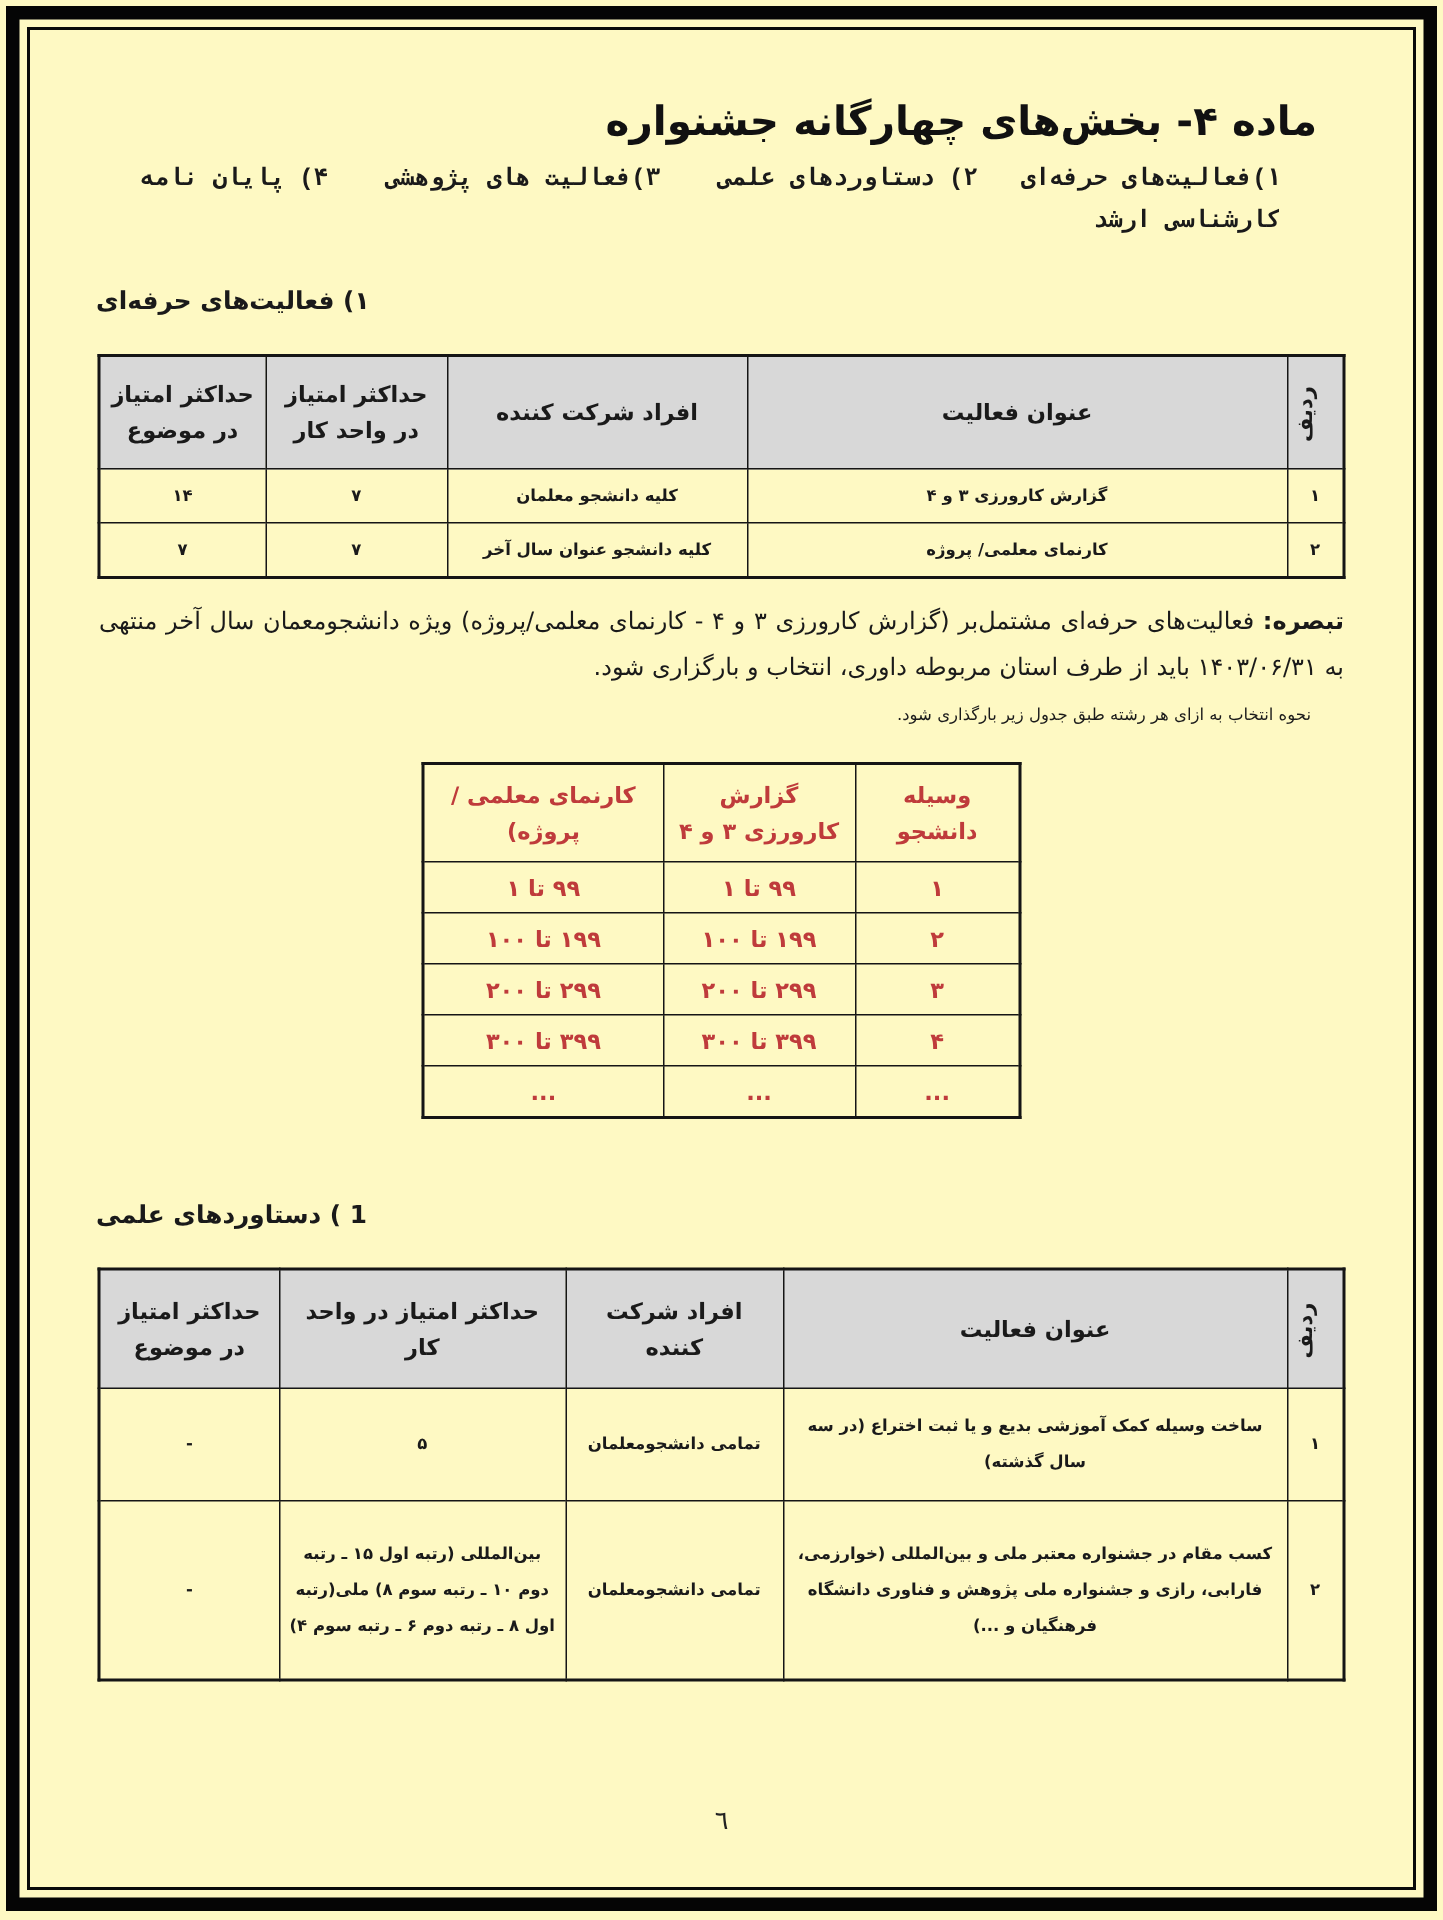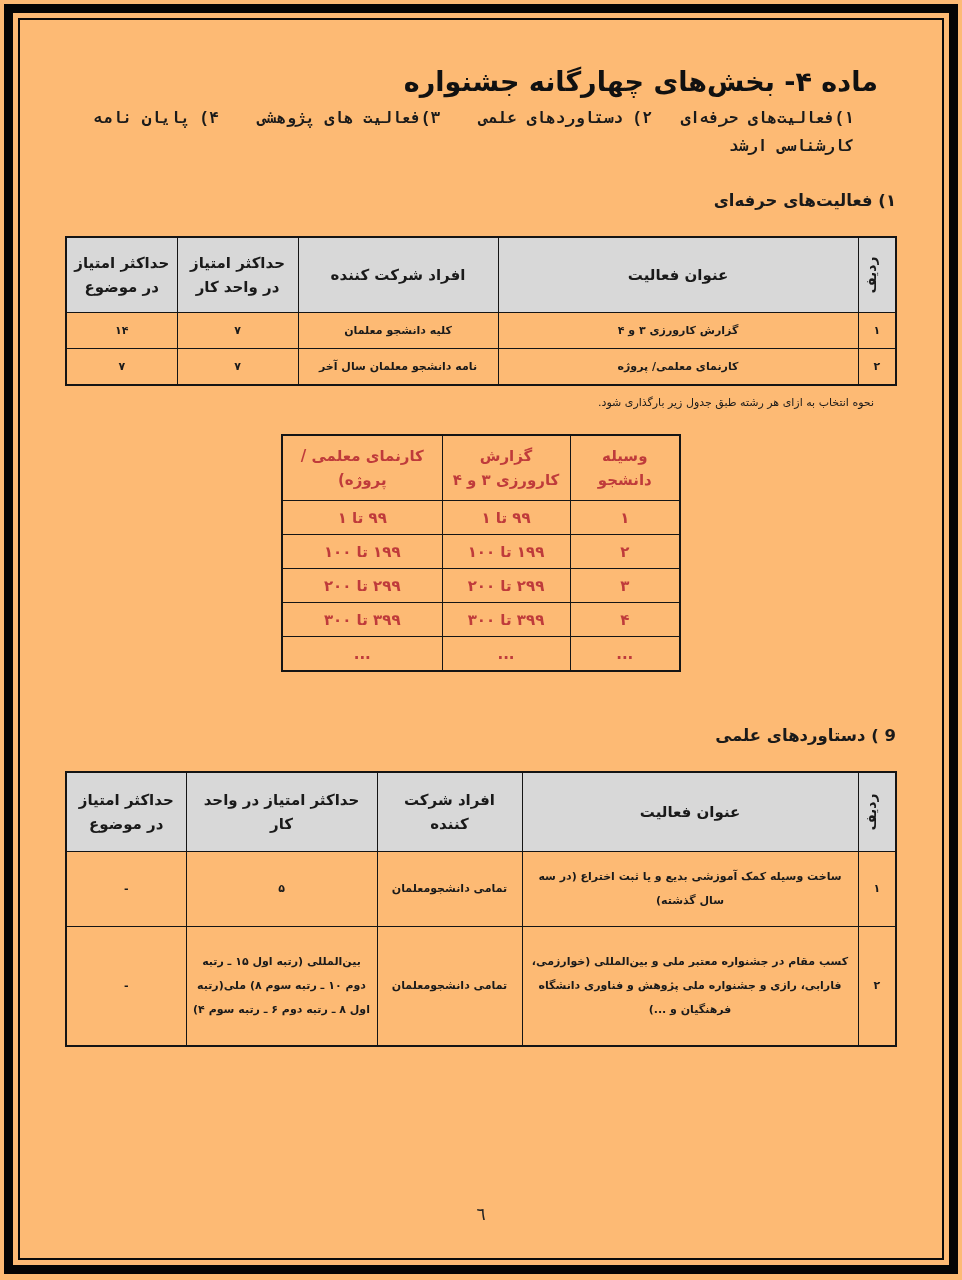--- a/index.html
+++ b/index.html
@@ -1,25 +1,25 @@
 <!DOCTYPE html>
 <html dir="rtl" lang="fa"><head>
 <meta charset="utf-8">
 <style>
   html,body{margin:0;padding:0;background:#ffffff;}
   body{font-family:"DejaVu Sans",sans-serif;}
-  .page{position:relative;width:962px;height:1280px;background:#fdba74;overflow:hidden;}
+  .page{position:relative;width:962px;height:1280px;background:#fef9c3;overflow:hidden;}
   .frame-outer{position:absolute;top:4px;left:4px;right:4px;bottom:6px;border:9px solid #050505;}
   .frame-inner{position:absolute;top:5px;left:5px;right:5px;bottom:5px;border:2.5px solid #0a0a0a;}
   .content{position:absolute;top:0;left:0;right:0;bottom:0;padding:0 44px;color:#1a1a1a;}
 
   .doc-title{margin:46px 20px 0 0;text-align:right;font-size:27px;font-weight:bold;color:#111;}
   .intro{margin:36px 2px 0 2px;font-size:16px;font-weight:bold;line-height:30px;text-align:justify;text-align-last:right;}
   .list-line{margin:8px 44px 0 0;font-size:16px;font-weight:bold;line-height:28px;text-align:right;white-space:pre-wrap;font-family:Liberation Mono, monospace;}
-  .sec-heading{margin:30px 2px 0 0;font-size:16.5px;font-weight:bold;text-align:right;}
+  .sec-heading{margin:30px 2px 0 0;font-size:16.5px;font-weight:bold;text-align:left;}
 
   table{border-collapse:collapse;table-layout:fixed;}
   .main-table{width:830px;margin:26px auto 0 auto;border:2px solid #151515;}
   .main-table th,.main-table td{border:1.6px solid #151515;text-align:center;vertical-align:middle;padding:2px 6px;}
   .main-table th{background:#d8d8d8;font-size:15px;font-weight:bold;line-height:24px;}
   .main-table td{font-size:11px;font-weight:bold;line-height:24px;}
   .t1 th{height:70px;}
   .t1 td{height:31px;}
   .t2 th{height:74px;}
   .row-tall td{height:70px;}
@@ -79,27 +79,28 @@
             <tr>
               <td>۱</td>
               <td>گزارش کارورزی ۳ و ۴</td>
               <td>کلیه دانشجو معلمان</td>
               <td>۷</td>
               <td>۱۴</td>
             </tr>
             <tr>
               <td>۲</td>
               <td>کارنمای معلمی/ پروژه</td>
-              <td>نامه دانشجو معلمان سال آخر</td>
+              <td>کلیه دانشجو عنوان سال آخر</td>
               <td>۷</td>
               <td>۷</td>
             </tr>
           </tbody>
         </table>
 
+        <p class="note"><span class="note-label">تبصره:</span><span> فعالیت‌های حرفه‌ای مشتمل‌بر (گزارش کارورزی ۳ و ۴ - کارنمای معلمی/پروژه) ویژه دانشجومعمان سال آخر منتهی به ۱۴۰۳/۰۶/۳۱ باید از طرف استان مربوطه داوری، انتخاب و بارگزاری شود.</span></p>
         <div class="note-line2">نحوه انتخاب به ازای هر رشته طبق جدول زیر  بارگذاری شود.</div>
 
         <table class="quota-table" style="color:#bf3b3b;">
           <colgroup>
             <col style="width:110px">
               <col style="width:128px">
               <col style="width:160px">
           </colgroup>
           <thead>
             <tr>
@@ -130,21 +131,21 @@
               <td>۳۹۹ تا ۳۰۰</td>
             </tr>
             <tr>
               <td>...</td>
               <td>...</td>
               <td>...</td>
             </tr>
           </tbody>
         </table>
 
-        <div class="sec-heading sec2-heading">9 ) دستاوردهای علمی</div>
+        <div class="sec-heading sec2-heading">1 ) دستاوردهای علمی</div>
 
         <table class="main-table t2">
           <colgroup>
             <col style="width:38px">
               <col style="width:336px">
               <col style="width:145px">
               <col style="width:191px">
               <col style="width:120px">
           </colgroup>
           <thead>

